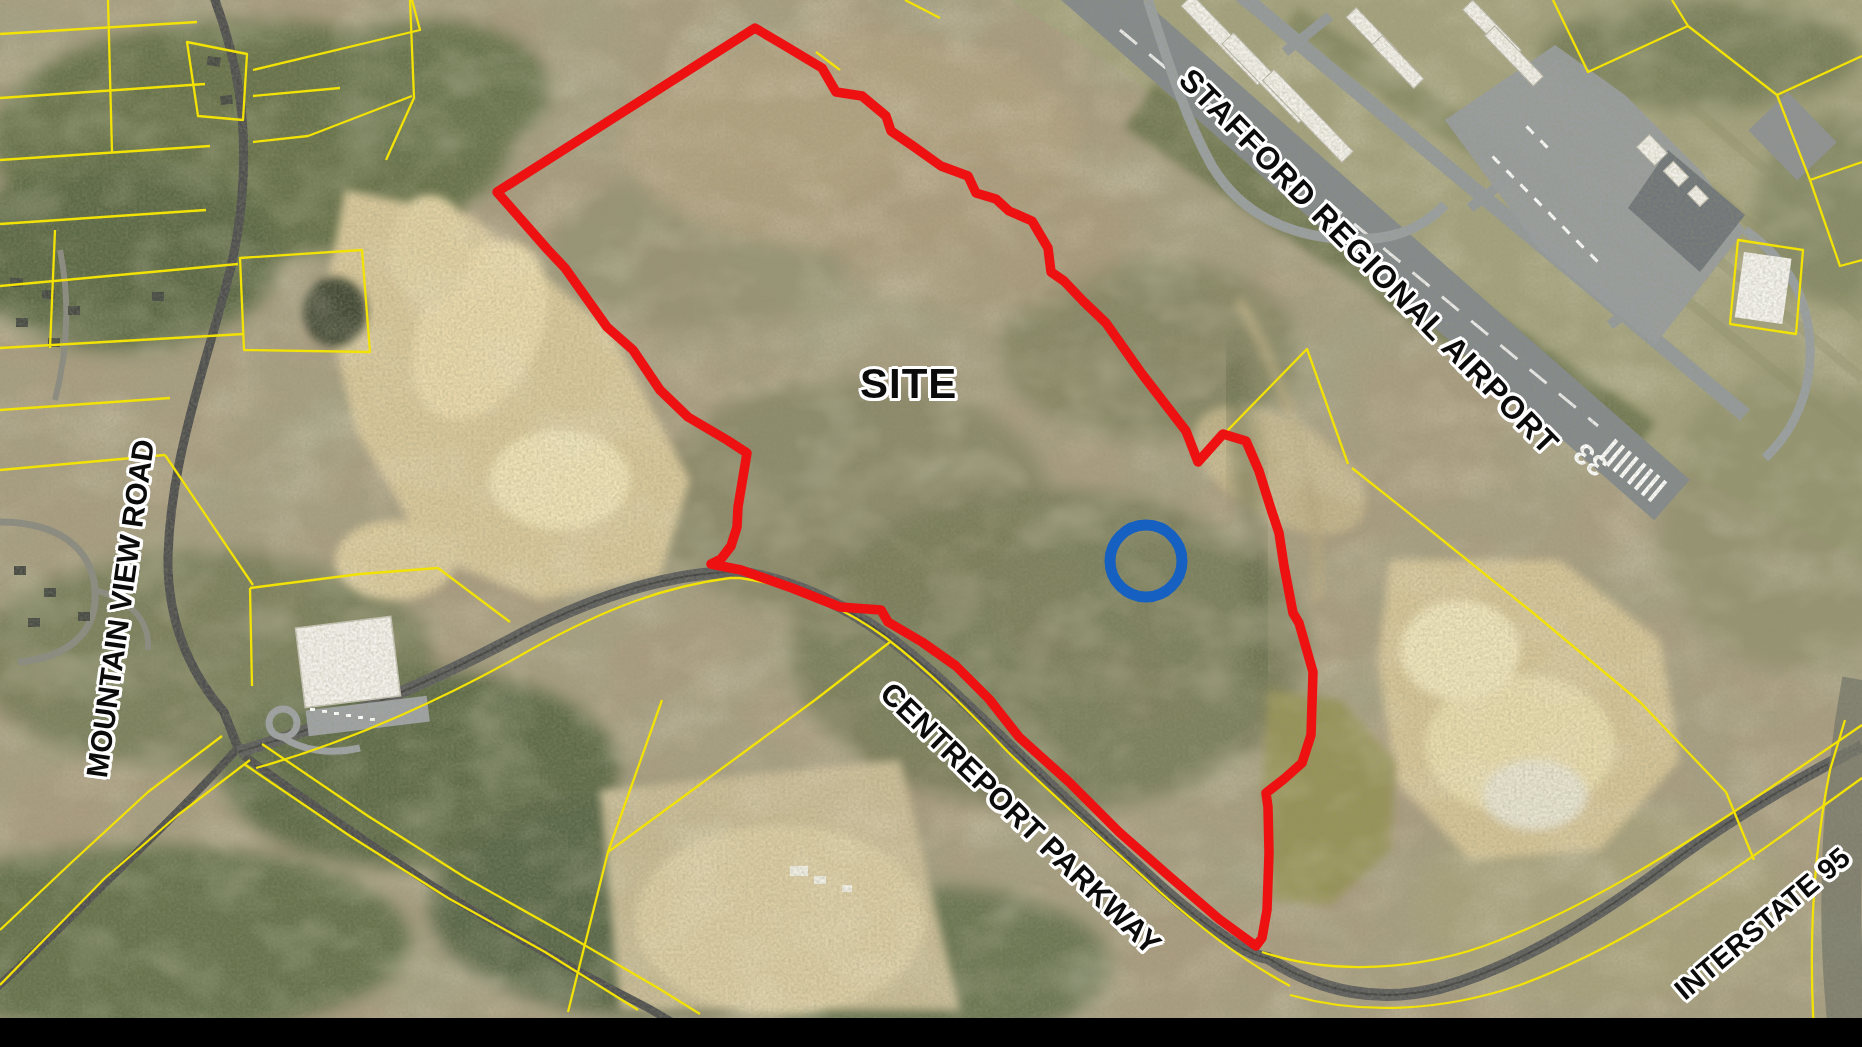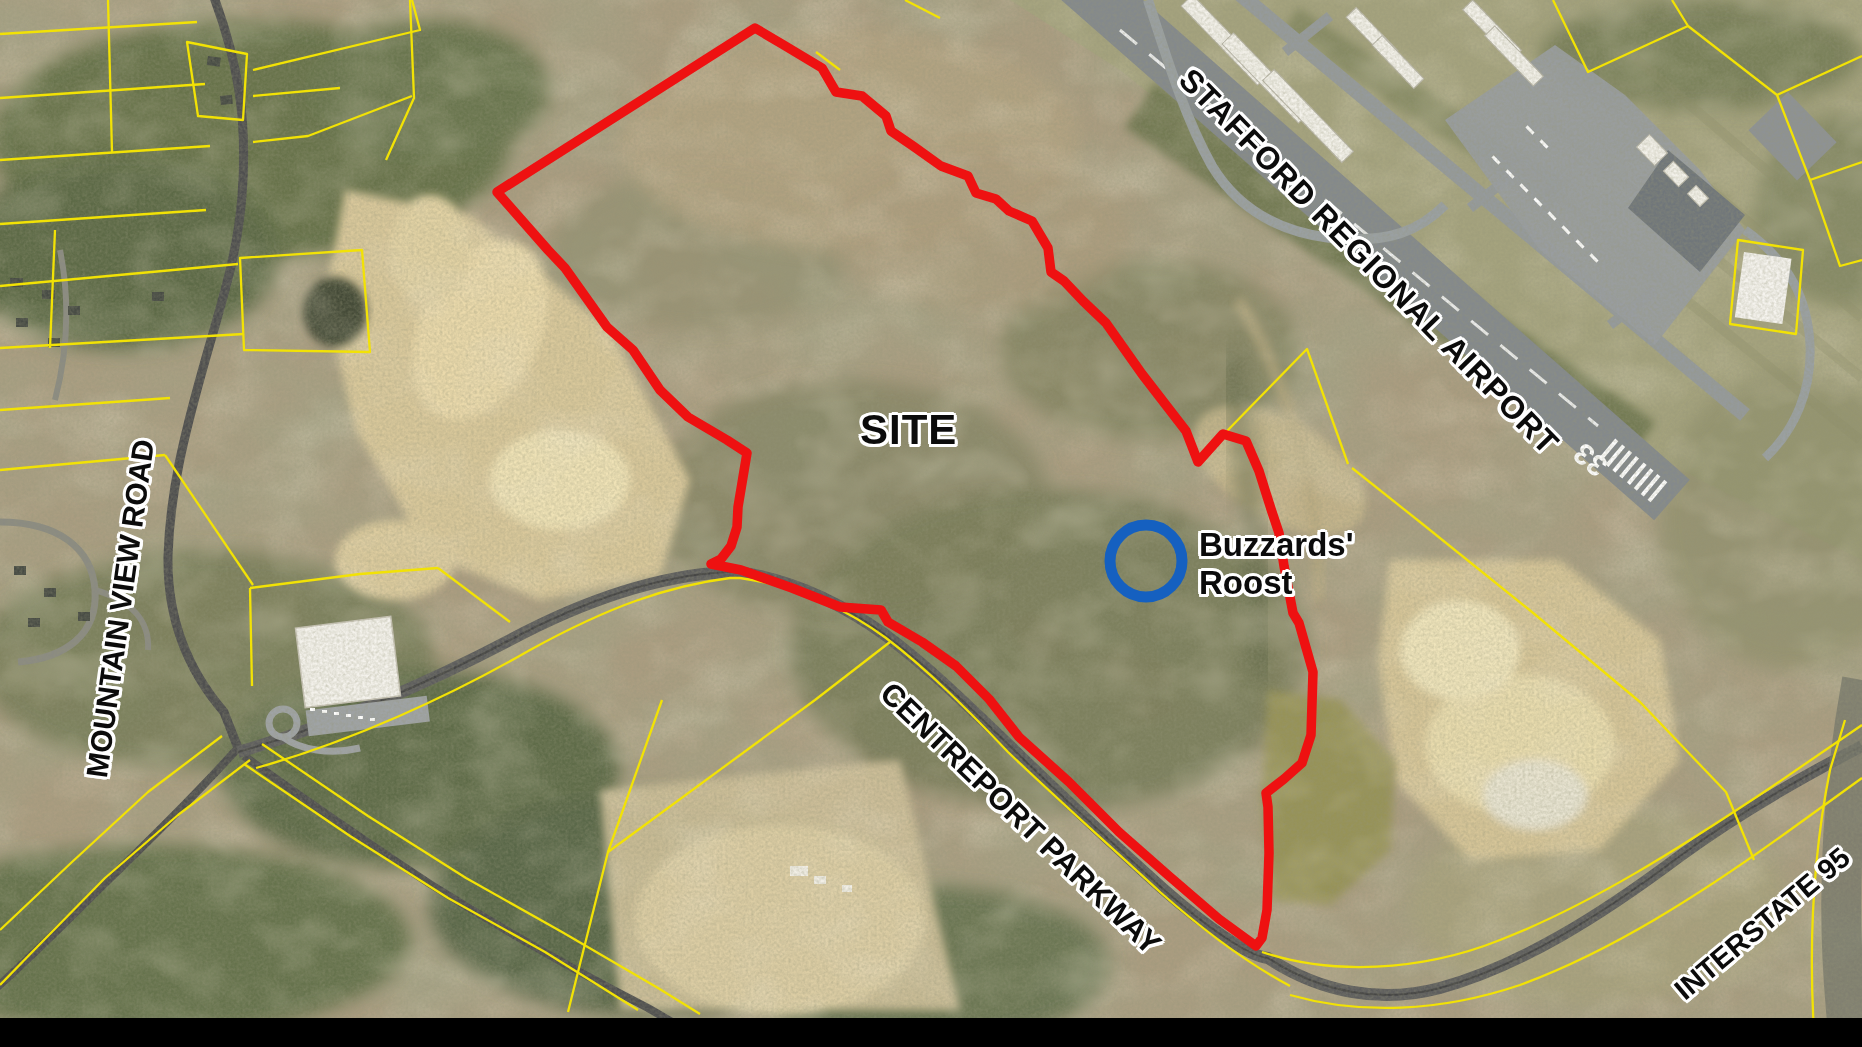--- a/index.html
+++ b/index.html
@@ -4,21 +4,21 @@
 <style>
   html,body{margin:0;padding:0;background:#000;}
   #stage{position:relative;width:1862px;height:1047px;overflow:hidden;background:#ab9d81;font-family:"Liberation Sans",sans-serif;}
   #stage svg{position:absolute;left:0;top:0;}
   .maplabel{
     position:absolute;font-weight:bold;color:#0b0b0b;white-space:nowrap;line-height:1.1;
     text-shadow:-2px -2px 0 #fff,2px -2px 0 #fff,-2px 2px 0 #fff,2px 2px 0 #fff,
                  0 -3px 0 #fff,0 3px 0 #fff,-3px 0 0 #fff,3px 0 0 #fff,
                 -2px 3px 0 #fff,2px 3px 0 #fff,-3px -2px 0 #fff,3px 2px 0 #fff;
   }
-  .lbl-site{left:860px;top:361px;font-size:42px;letter-spacing:1px;margin-top:46px;}
+  .lbl-site{left:860px;top:361px;font-size:42px;letter-spacing:1px;}
   .lbl-buzzards{left:1199px;top:526px;font-size:33px;line-height:1.15;}
   .lbl-airport{left:1197px;top:62px;font-size:32px;letter-spacing:1px;transform:rotate(45.5deg);transform-origin:0 0;}
   .lbl-mvr{left:80px;top:775px;font-size:30px;transform:rotate(-82deg);transform-origin:0 0;}
   .lbl-centreport{left:897px;top:676px;font-size:31px;transform:rotate(44deg);transform-origin:0 0;}
   .lbl-i95{left:1669px;top:982px;font-size:29px;transform:rotate(-40deg);transform-origin:0 0;}
   .bottom-bar{position:absolute;left:0;top:1018px;width:1862px;height:29px;background:#000;}
 </style>
 </head>
 <body>
 
@@ -264,24 +264,20 @@
         <path d="M816,52 L840,70"></path>
   </g>
 
   <path stroke="#ee1111" stroke-width="9.5" fill="none" stroke-linejoin="round" stroke-linecap="round" d="M497,192 L755,28 L782,44 L822,68 L836,92 L862,96 L886,116 L891,131 L913,146 L941,166 L968,176 L976,193 L996,199 L1009,211 L1032,221 L1048,248 L1051,272 L1064,281 L1083,301 L1106,323 L1142,374 L1186,431 L1198,462 L1223,434 L1246,441 L1259,471 L1271,509 L1279,533 L1284,566 L1293,613 L1299,623 L1313,672 L1311,735 L1302,763 L1284,779 L1266,793 L1268,807 L1269,853 L1267,910 L1262,938 L1256,946 L1219,919 L1169,876 L1119,832 L1069,782 L1019,737 L989,699 L956,666 L922,642 L888,622 L881,610 L840,607 L792,588 L741,570 L711,564 L721,559 L731,546 L737,527 L738,507 L742,483 L747,453 L727,440 L688,417 L660,390 L633,350 L607,327 L565,268 L548,250 Z"></path>
 
   <circle stroke="#1560c0" cx="1146" cy="561" r="36" stroke-width="11" fill="none"></circle>
 </svg>
 
 <div class="maplabel lbl-site">SITE</div>
 
-<div class="maplabel lbl-buzzards">
-  <div>Buzzards'</div>
-  <div>Roost</div>
-</div>
 
 <div class="maplabel lbl-airport">STAFFORD REGIONAL AIRPORT</div>
 
 <div class="maplabel lbl-mvr">MOUNTAIN VIEW ROAD</div>
 
 <div class="maplabel lbl-centreport">CENTREPORT PARKWAY</div>
 
 <div class="maplabel lbl-i95">INTERSTATE 95</div>
 
 <div class="bottom-bar"></div>

